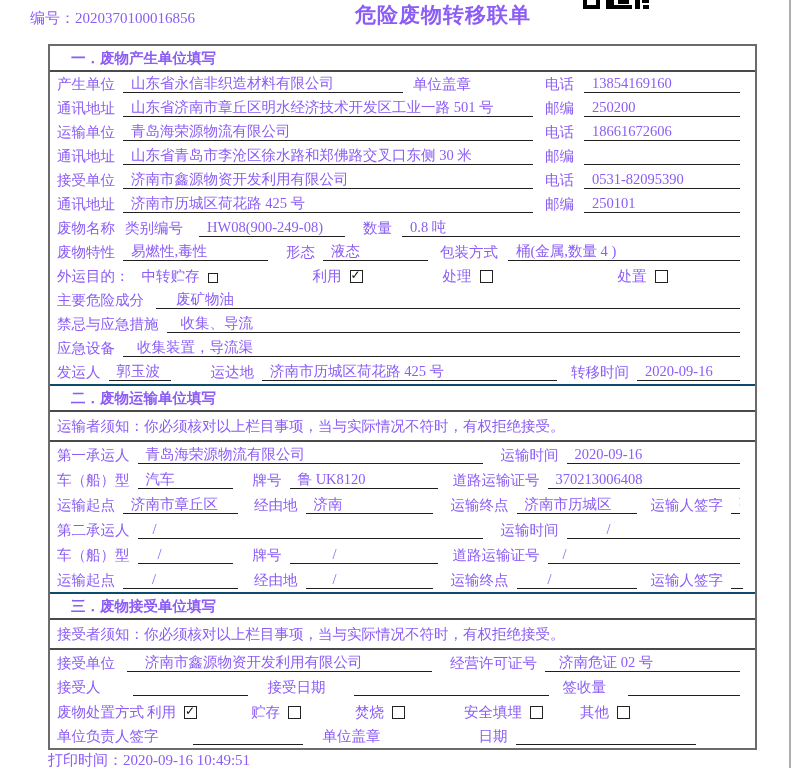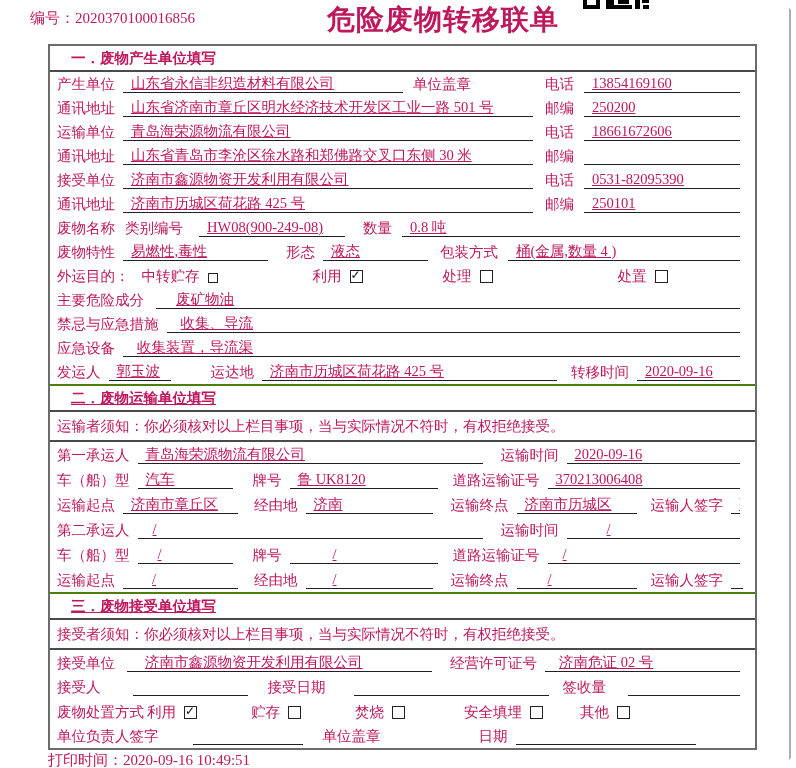--- a/index.html
+++ b/index.html
@@ -1,37 +1,37 @@
 <!DOCTYPE html>
 <html><head>
 <meta charset="utf-8">
 <style>
   html,body{margin:0;padding:0;background:#ffffff;}
   #page{position:relative;width:796px;height:768px;background:#ffffff;overflow:hidden;
-        font-family:"Liberation Serif","DejaVu Serif",serif;color:#be185d;font-size:14.5px;border-radius:25px;}
+        font-family:"Liberation Serif","DejaVu Serif",serif;color:#8b5cf6;font-size:14.5px;}
   #docno{position:absolute;left:30px;top:9px;font-size:15px;white-space:nowrap;}
   #title{position:absolute;left:90px;right:0;top:1px;text-align:center;
-         font-size:28px;font-weight:bold;letter-spacing:1px;}
+         font-size:21px;font-weight:bold;letter-spacing:1px;}
   #qr{position:absolute;left:583px;top:0;}
   .page-edge{position:absolute;left:789px;top:0;width:2px;height:768px;background:#aeaeae;}
 
   .tbl{position:absolute;left:48px;top:44px;width:709px;height:706px;box-sizing:border-box;
        border:2px solid #6b6b6b;background:#fff;overflow:hidden;}
   .sec-h{height:24px;line-height:24px;border-bottom:2px solid #4a4a4a;font-weight:bold;
          padding-left:21px;font-size:14.5px;}
-  .sec-h.mid{border-top:2px solid #4d7c0f;text-decoration:underline;}
+  .sec-h.mid{border-top:2px solid #0c4a6e;}
   .note{height:28px;line-height:28px;border-bottom:2px solid #4a4a4a;padding-left:7px;white-space:nowrap;}
   .row{display:flex;align-items:flex-end;box-sizing:border-box;
        padding:0 15px 3px 7px;white-space:nowrap;}
   .s1 .row{height:24px;}
   .s2 .row{height:25px;}
   .s3 .row{height:24.5px;}
   .lbl{flex:none;line-height:17px;}
   .val{border-bottom:1px solid #1f1f1f;line-height:17px;overflow:hidden;
-       box-sizing:border-box;padding-left:8px;flex:none;text-decoration:underline;}
+       box-sizing:border-box;padding-left:8px;flex:none;}
   .val.fill{flex:1;}
   .cb{flex:none;display:inline-block;width:11px;height:11px;border:1px solid #222;
       position:relative;margin-bottom:2px;background:#fff;}
   .cb.small{width:8px;height:8px;}
   .cb.checked::after{content:"\2713";position:absolute;left:0px;top:-3px;font-size:12px;color:#111;}
   #footer{position:absolute;left:48px;top:751px;font-size:15px;white-space:nowrap;}
 
   
   .ml3{margin-left:3px}.ml8{margin-left:8px}.ml10{margin-left:10px}.ml12{margin-left:12px}
   .ml14{margin-left:14px}.ml15{margin-left:15px}.ml16{margin-left:16px}.ml18{margin-left:18px}

